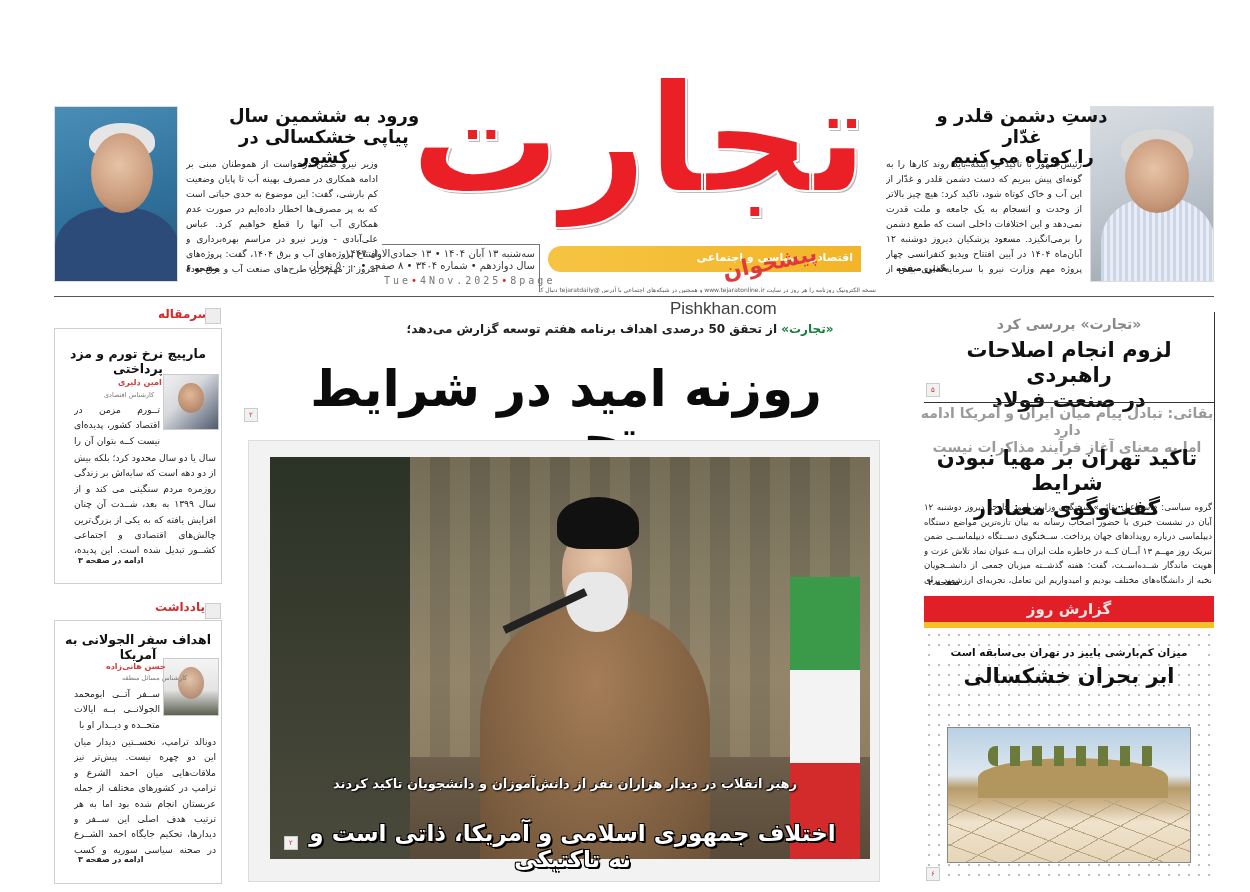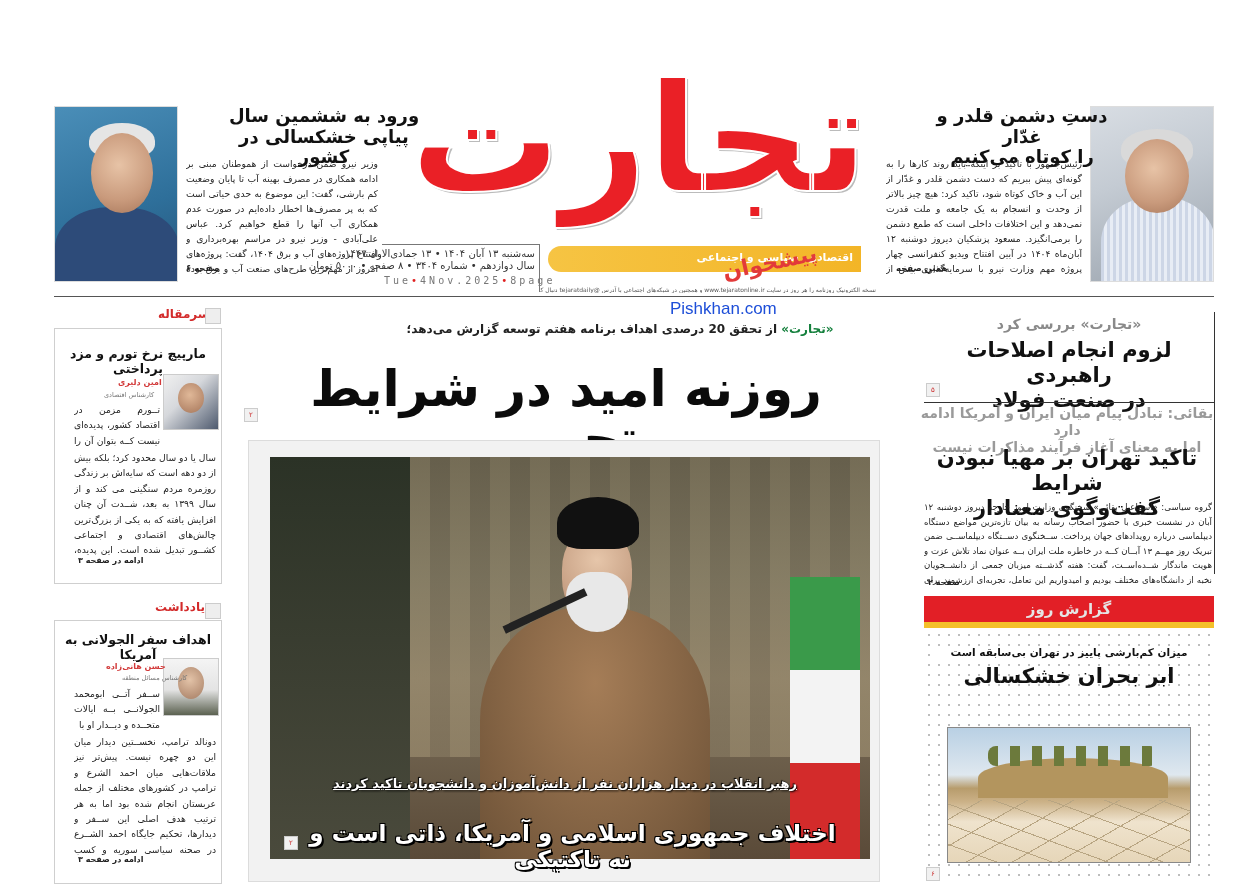--- a/index.html
+++ b/index.html
@@ -21,21 +21,21 @@
   .logo-text { position: absolute; right: 0; top: -36px; font-family: "DejaVu Sans", sans-serif; font-weight: bold; font-size: 150px; color: #ea2026; letter-spacing: -6px; line-height: 1; -webkit-text-stroke: 2px #fff; text-shadow: 0 0 0 #999, 2px 2px 0 #bbb; }
   .slogan-bar { position: absolute; left: 150px; top: 146px; width: 313px; height: 26px; background: linear-gradient(90deg, #f6c443 0%, #f3b527 100%); border-radius: 13px 0 0 13px; }
   .slogan-text { position: absolute; right: 8px; top: 5px; color: #fff; font-size: 11px; font-weight: bold; }
   .dateline { position: absolute; font-size: 10px; color: #333; }
   .dateline.en { font-family: "DejaVu Sans Mono", monospace; letter-spacing: 3px; color: #777; direction: ltr; }
   .dateline.en .dot { color: #e02020; }
   .online-note { font-size: 6px; color: #555; }
 
   .rule { background: #555; }
 
-  .watermark { font-family: "Liberation Sans", sans-serif; color: #1d4ed8; font-size: 17px; direction: ltr; }
+  .watermark { font-family: "Liberation Sans", sans-serif; color: #404040; font-size: 17px; direction: ltr; }
 
   
   .section-tab { font-size: 12px; font-weight: bold; color: #d32b2b; }
   .section-square { width: 16px; height: 16px; border: 1px solid #ccc; background: #eee; }
   .op-box { border: 1px solid #cfcfcf; background: #fff; }
   .op-title { font-size: 12.5px; font-weight: bold; color: #111; text-align: center; }
   .author-name { font-size: 8px; color: #d23a3a; font-weight: bold; }
   .author-role { font-size: 6.5px; color: #777; }
   .op-body { font-size: 9.2px; line-height: 15.4px; text-align: justify; color: #222; }
   .op-ref { font-size: 8px; font-weight: bold; color: #222; }
@@ -131,21 +131,21 @@
 <div class="abs thumb" style="left:163px; top:658px; width:56px; height:58px; background: linear-gradient(180deg,#f4f4f4 0%,#e4e4e4 55%,#5b6150 100%);">
   <div style="position:absolute; left:14px; top:8px; width:26px; height:32px; border-radius:50%; background:radial-gradient(circle at 45% 40%,#e3c3a8,#a57c62);"></div>
 </div>
 <div class="abs author-name" style="left:106px; top:662px;">حسن هانی‌زاده</div>
 <div class="abs author-role" style="left:94px; top:674px;margin-left:28px;">کارشناس مسائل منطقه</div>
 <div class="abs op-body" style="left:74px; top:686px; width:86px; height:48px; overflow:hidden;">ســفر آتــی ابومحمد الجولانــی بــه ایالات متحــده و دیــدار او با</div>
 <div class="abs op-body" style="left:74px; top:734px; width:142px; height:122px; overflow:hidden;">دونالد ترامپ، نخســتین دیدار میان این دو چهره نیست. پیش‌تر نیز ملاقات‌هایی میان احمد الشرع و ترامپ در کشورهای مختلف از جمله عربستان انجام شده بود اما به هر ترتیب هدف اصلی این ســفر و دیدارها، تحکیم جایگاه احمد الشــرع در صحنه سیاسی سوریه و کسب مشروعیت بین‌المللی برای او عنوان می‌شود...</div>
 <div class="abs op-ref" style="left:78px; top:855px;">ادامه در صفحه ۳</div>
 
 <div class="abs kicker" style="left:370px; top:322px; width:500px;">
-  <span class="brand">«تجارت»</span><span> از تحقق 20 درصدی اهداف برنامه هفتم توسعه گزارش می‌دهد؛</span>
+  <span class="brand">«تجارت»</span><span> از تحقق 50 درصدی اهداف برنامه هفتم توسعه گزارش می‌دهد؛</span>
 </div>
 <div class="abs headline-main" style="left:270px; top:364px; width:592px; text-align:center;">روزنه امید در شرایط تحریم</div>
 <div class="abs page-chip" style="left:244px; top:408px;">۲</div>
 
 <div class="abs photo-frame" style="left:248px; top:440px; width:632px; height:442px;"></div>
 <div class="abs main-photo" style="left:270px; top:457px; width:600px; height:402px;">
 
   <div style="position:absolute; left:120px; top:0; width:480px; height:300px; background: repeating-linear-gradient(90deg,#8a7d64 0 20px,#a39475 20px 40px); opacity:0.6;"></div>
   <div style="position:absolute; left:0; top:0; width:140px; height:402px; background:linear-gradient(180deg,#2b3226,#4a4a3c);"></div>
 
@@ -154,21 +154,21 @@
   <div style="position:absolute; left:210px; top:150px; width:230px; height:252px; border-radius:45% 45% 0 0; background:radial-gradient(ellipse at 50% 30%,#a57d57,#6d5237);"></div>
 
   <div style="position:absolute; left:292px; top:70px; width:70px; height:94px; border-radius:45%; background:radial-gradient(circle at 50% 35%,#e6c6aa,#b4896d);"></div>
 
   <div style="position:absolute; left:296px; top:115px; width:62px; height:60px; border-radius:40% 40% 50% 50%; background:#e8e8e8;"></div>
 
   <div style="position:absolute; left:287px; top:40px; width:82px; height:52px; border-radius:50% 50% 30% 30%; background:#111;"></div>
 
   <div style="position:absolute; left:230px; top:150px; width:90px; height:8px; background:#222; transform:rotate(-25deg);"></div>
 </div>
-<div class="abs caption-sub" style="left:330px; top:776px; width:470px;text-decoration:underline;">رهبر انقلاب در دیدار هزاران نفر از دانش‌آموزان و دانشجویان تاکید کردند</div>
+<div class="abs caption-sub" style="left:330px; top:776px; width:470px;">رهبر انقلاب در دیدار هزاران نفر از دانش‌آموزان و دانشجویان تاکید کردند</div>
 <div class="abs caption-main" style="left:300px; top:820px; width:545px; text-align:center;">اختلاف جمهوری اسلامی و آمریکا، ذاتی است و نه تاکتیکی</div>
 <div class="abs page-chip" style="left:284px; top:836px;">۲</div>
 
 <div class="abs" style="left:1214px; top:312px; width:1px; height:262px; background:#333;"></div>
 
 <div class="abs right-kicker" style="left:926px; top:316px; width:286px;">«تجارت» بررسی کرد</div>
 <div class="abs right-title" style="left:926px; top:338px; width:286px;text-align:center;">
   <div>لزوم انجام اصلاحات راهبردی</div>
   <div>در صنعت فولاد</div>
 </div>

